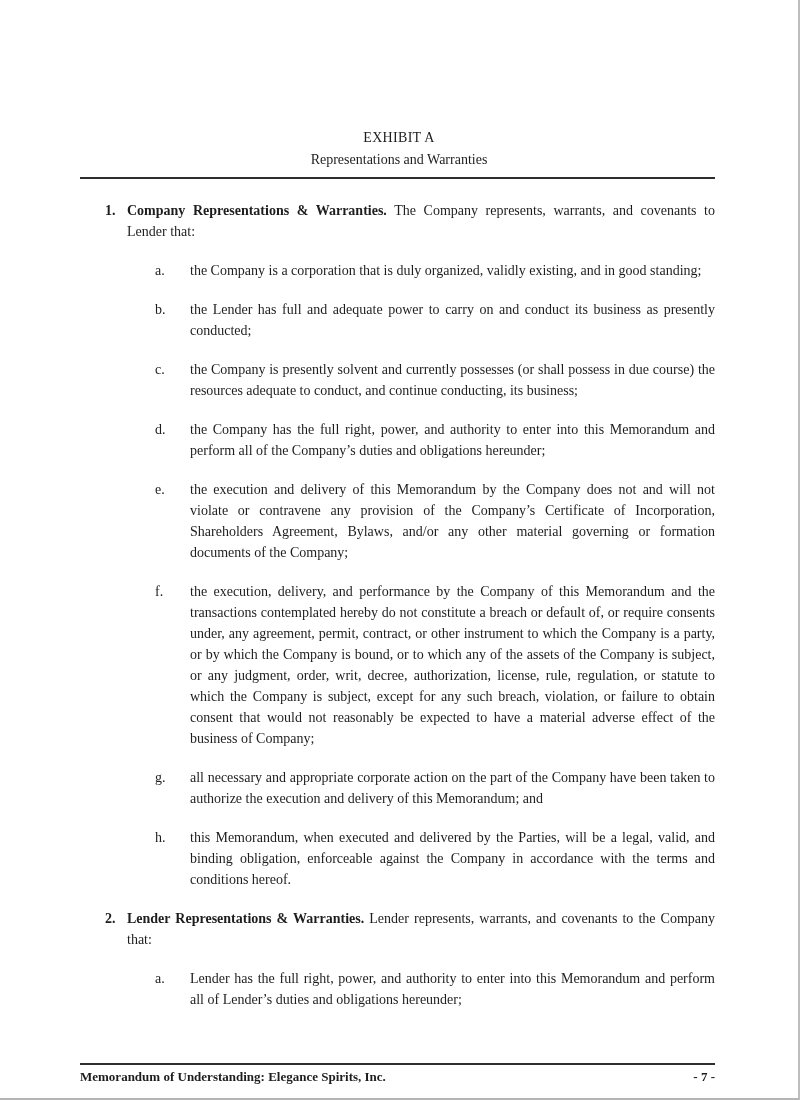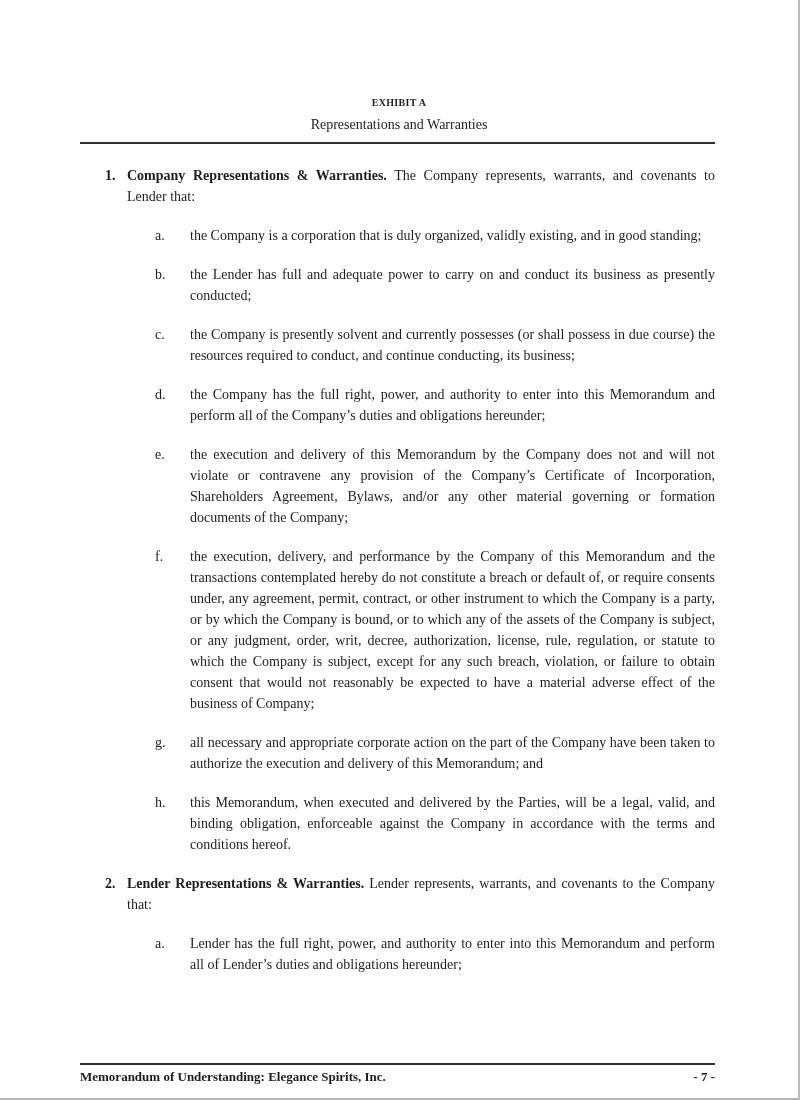--- a/index.html
+++ b/index.html
@@ -10,24 +10,25 @@
     background: #ffffff;
     box-sizing: border-box;
     border-right: 2px solid #bdbdbd;
     border-bottom: 2px solid #b5b5b5;
     font-family: "Liberation Serif", "DejaVu Serif", serif;
     color: #1d1d1d;
     overflow: hidden;
   }
   .doc-header { padding-top: 94px; text-align: center; }
   .doc-title {
-    font-weight: bold;
-    font-size: 10px;
+    font-weight: normal;
+    font-size: 14px;
     line-height: 18px;
     letter-spacing: 0.3px;
+    margin-top: 35px;
   }
   .doc-subtitle {
     font-size: 14px;
     line-height: 20px;
     margin-top: 3px;
   }
   .header-rule {
     margin: 7px 83px 0 80px;
     border-top: 2px solid #2e2e2e;
     height: 0;
@@ -94,21 +95,21 @@
         <div class="sub-item">
           <span class="sub-letter">a.</span>
           <div class="sub-text">the Company is a corporation that is duly organized, validly existing, and in good standing;</div>
         </div>
         <div class="sub-item">
           <span class="sub-letter">b.</span>
           <div class="sub-text">the Lender has full and adequate power to carry on and conduct its business as presently conducted;</div>
         </div>
         <div class="sub-item">
           <span class="sub-letter">c.</span>
-          <div class="sub-text">the Company is presently solvent and currently possesses (or shall possess in due course) the resources required to conduct, and continue conducting, its business;</div>
+          <div class="sub-text">the Company is presently solvent and currently possesses (or shall possess in due course) the resources adequate to conduct, and continue conducting, its business;</div>
         </div>
         <div class="sub-item">
           <span class="sub-letter">d.</span>
           <div class="sub-text">the Company has the full right, power, and authority to enter into this Memorandum and perform all of the Company’s duties and obligations hereunder;</div>
         </div>
         <div class="sub-item">
           <span class="sub-letter">e.</span>
           <div class="sub-text">the execution and delivery of this Memorandum by the Company does not and will not violate or contravene any provision of the Company’s Certificate of Incorporation, Shareholders Agreement, Bylaws, and/or any other material governing or formation documents of the Company;</div>
         </div>
         <div class="sub-item">

